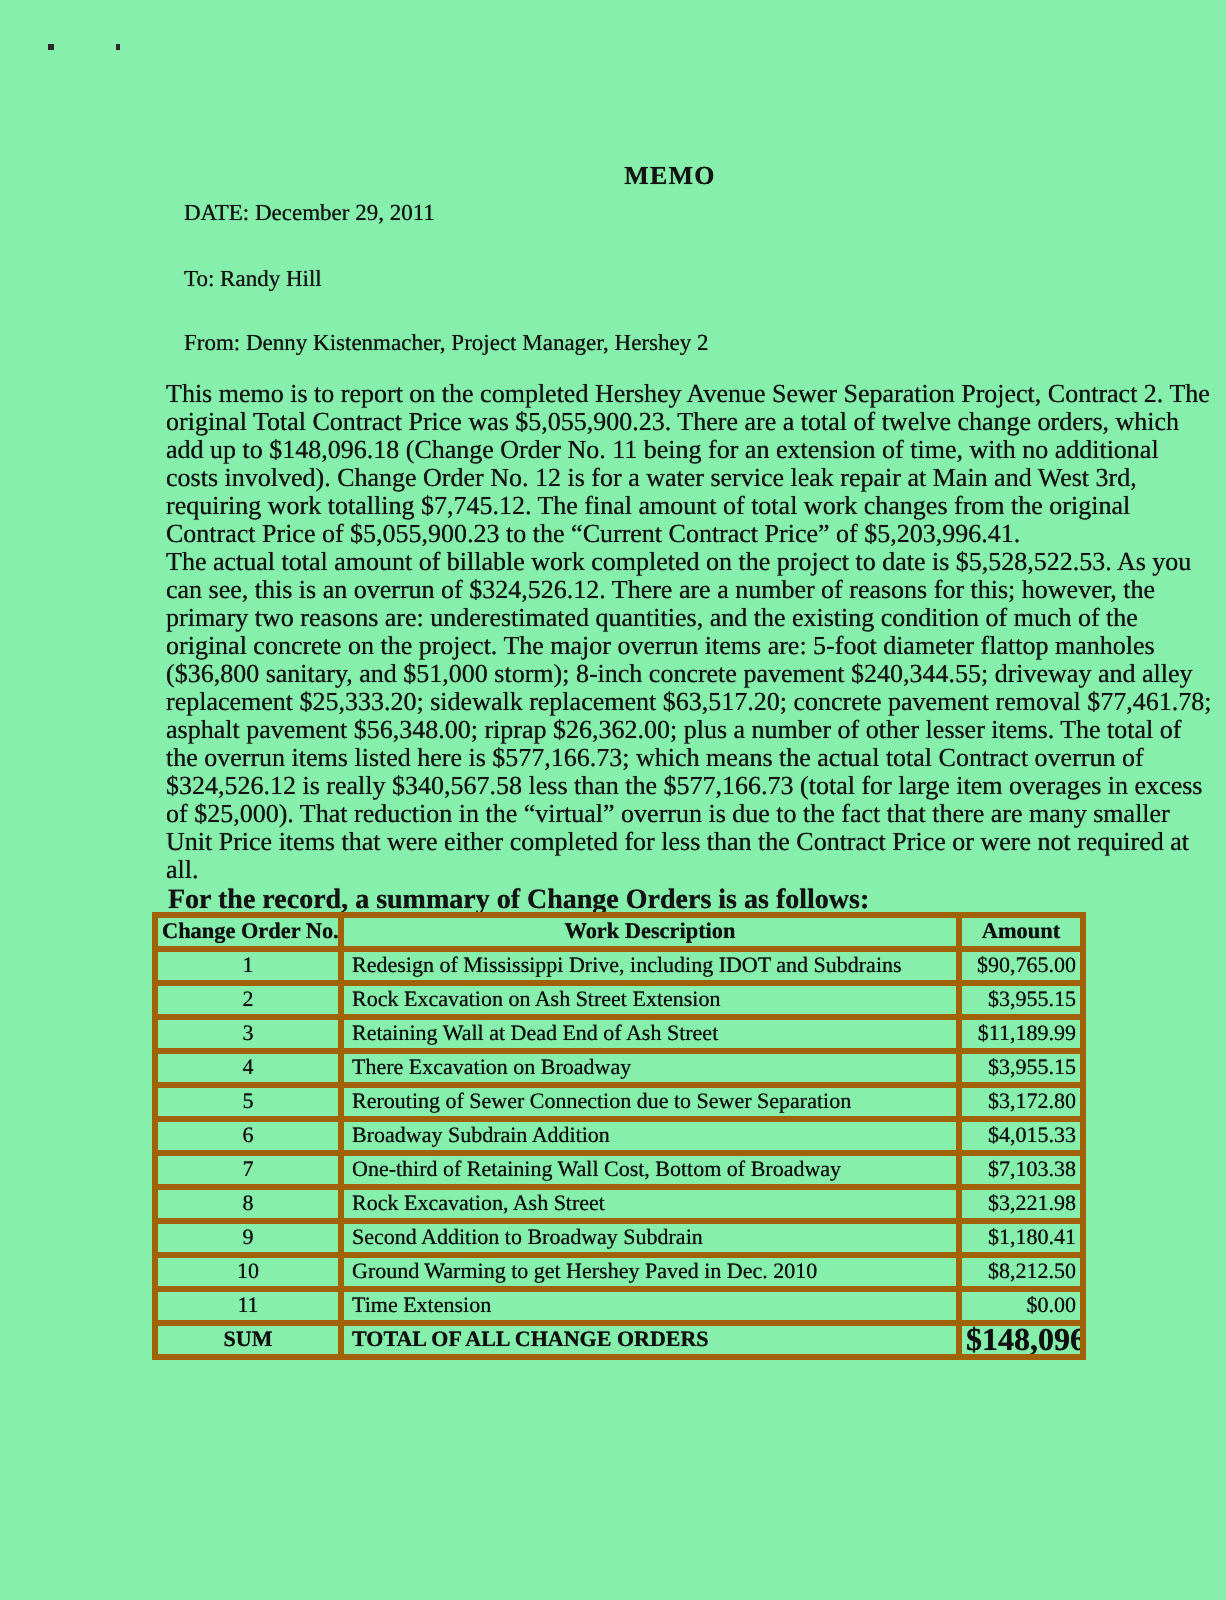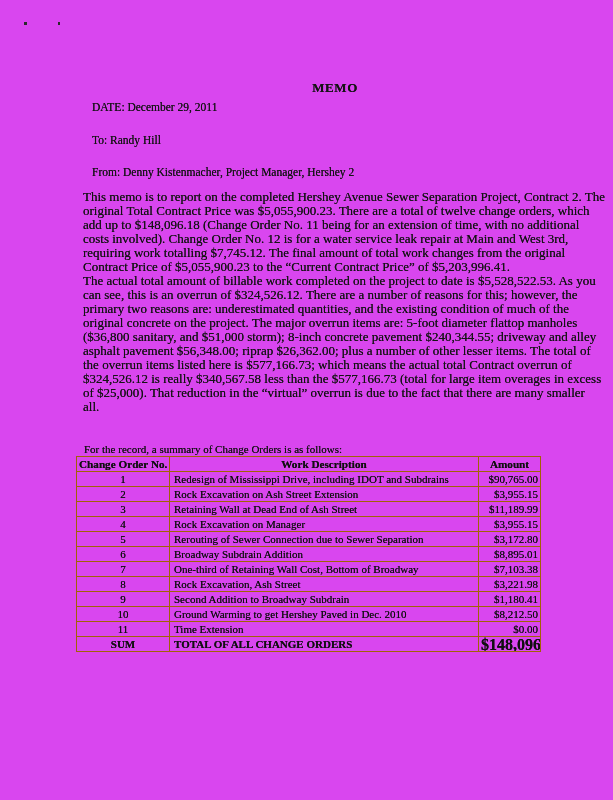--- a/index.html
+++ b/index.html
@@ -1,49 +1,49 @@
 <!DOCTYPE html>
 <html><head>
 <meta charset="utf-8">
 <style>
   html,body { margin:0; padding:0; background:#e8e8e8; }
   .page {
     position:relative; width:613px; height:800px; margin:0 auto;
-    background:#d946ef; overflow:hidden;
+    background:#86efac; overflow:hidden;
     font-family:"Liberation Serif","DejaVu Serif",serif;
     color:#141414;
     text-shadow:0 0 0.35px rgba(10,10,10,0.85);
   }
   .speck { position:absolute; background:#2a2a2a; }
   .s1 { left:24px; top:22px; width:3px; height:3px; }
   .s2 { left:58px; top:22px; width:2px; height:3px; }
 
   .title {
     position:absolute; top:80px; left:85px; width:500px; margin:0;
     text-align:center; font-size:13px; font-weight:bold; letter-spacing:0.6px;
   }
   .meta { position:absolute; left:92px; font-size:11.5px; white-space:nowrap;font-family:Liberation Serif, serif; }
   .date { top:101px; }
   .to   { top:134px; }
   .from { top:166px; }
 
   .body { position:absolute; top:190px; left:83px; }
   .bodyline { font-size:13px; line-height:14px; white-space:nowrap; }
-  .forrecord { position:absolute; top:443px; left:84px; font-size:11px; white-space:nowrap; }
+  .forrecord { position:absolute; top:443px; left:84px; font-size:14px; white-space:nowrap;font-weight:bold; }
 
   table.co-table {
     position:absolute; top:456px; left:76px;
     border-collapse:collapse; table-layout:fixed; width:464px;
     font-size:11px; color:#101010;
   }
   .co-table col.g1 { width:93px; }
   .co-table col.g2 { width:309px; }
   .co-table col.g3 { width:62px; }
   .co-table th, .co-table td {
-    border:1px solid #a16207; padding:0 2px; height:14px;
+    border:3px solid #a16207; padding:0 2px; height:14px;
     line-height:13px; overflow:hidden; white-space:nowrap;
   }
   .co-table th { font-weight:bold; text-align:center; font-size:11.2px; }
   .co-table td.c1 { text-align:center; }
   .co-table td.c2 { text-align:left; padding-left:4px; }
   .co-table td.c3 { text-align:right; padding-right:2px; }
   .co-table tr.sumrow td { font-weight:bold; }
   .co-table tr.sumrow td.c3 { font-size:16px;margin-left:28px; }
 </style>
 </head>
@@ -76,29 +76,31 @@
       <div class="bodyline">The actual total amount of billable work completed on the project to date is $5,528,522.53. As you</div>
 
       <div class="bodyline">can see, this is an overrun of $324,526.12. There are a number of reasons for this; however, the</div>
 
       <div class="bodyline">primary two reasons are: underestimated quantities, and the existing condition of much of the</div>
 
       <div class="bodyline">original concrete on the project. The major overrun items are: 5-foot diameter flattop manholes</div>
 
       <div class="bodyline">($36,800 sanitary, and $51,000 storm); 8-inch concrete pavement $240,344.55; driveway and alley</div>
 
+      <div class="bodyline">replacement $25,333.20; sidewalk replacement $63,517.20; concrete pavement removal $77,461.78;</div>
 
       <div class="bodyline">asphalt pavement $56,348.00; riprap $26,362.00; plus a number of other lesser items. The total of</div>
 
       <div class="bodyline">the overrun items listed here is $577,166.73; which means the actual total Contract overrun of</div>
 
       <div class="bodyline">$324,526.12 is really $340,567.58 less than the $577,166.73 (total for large item overages in excess</div>
 
       <div class="bodyline">of $25,000). That reduction in the “virtual” overrun is due to the fact that there are many smaller</div>
 
+      <div class="bodyline">Unit Price items that were either completed for less than the Contract Price or were not required at</div>
 
       <div class="bodyline">all.</div>
     </div>
 
   <div class="forrecord">For the record, a summary of Change Orders is as follows:</div>
 
   <table class="co-table">
     <colgroup>
         <col class="g1">
         <col class="g2">
@@ -126,34 +128,34 @@
         </tr>
 
         <tr>
           <td class="c1">3</td>
           <td class="c2">Retaining Wall at Dead End of Ash Street</td>
           <td class="c3">$11,189.99</td>
         </tr>
 
         <tr>
           <td class="c1">4</td>
-          <td class="c2">Rock Excavation on Manager</td>
+          <td class="c2">There Excavation on Broadway</td>
           <td class="c3">$3,955.15</td>
         </tr>
 
         <tr>
           <td class="c1">5</td>
           <td class="c2">Rerouting of Sewer Connection due to Sewer Separation</td>
           <td class="c3">$3,172.80</td>
         </tr>
 
         <tr>
           <td class="c1">6</td>
           <td class="c2">Broadway Subdrain Addition</td>
-          <td class="c3">$8,895.01</td>
+          <td class="c3">$4,015.33</td>
         </tr>
 
         <tr>
           <td class="c1">7</td>
           <td class="c2">One-third of Retaining Wall Cost, Bottom of Broadway</td>
           <td class="c3">$7,103.38</td>
         </tr>
 
         <tr>
           <td class="c1">8</td>

